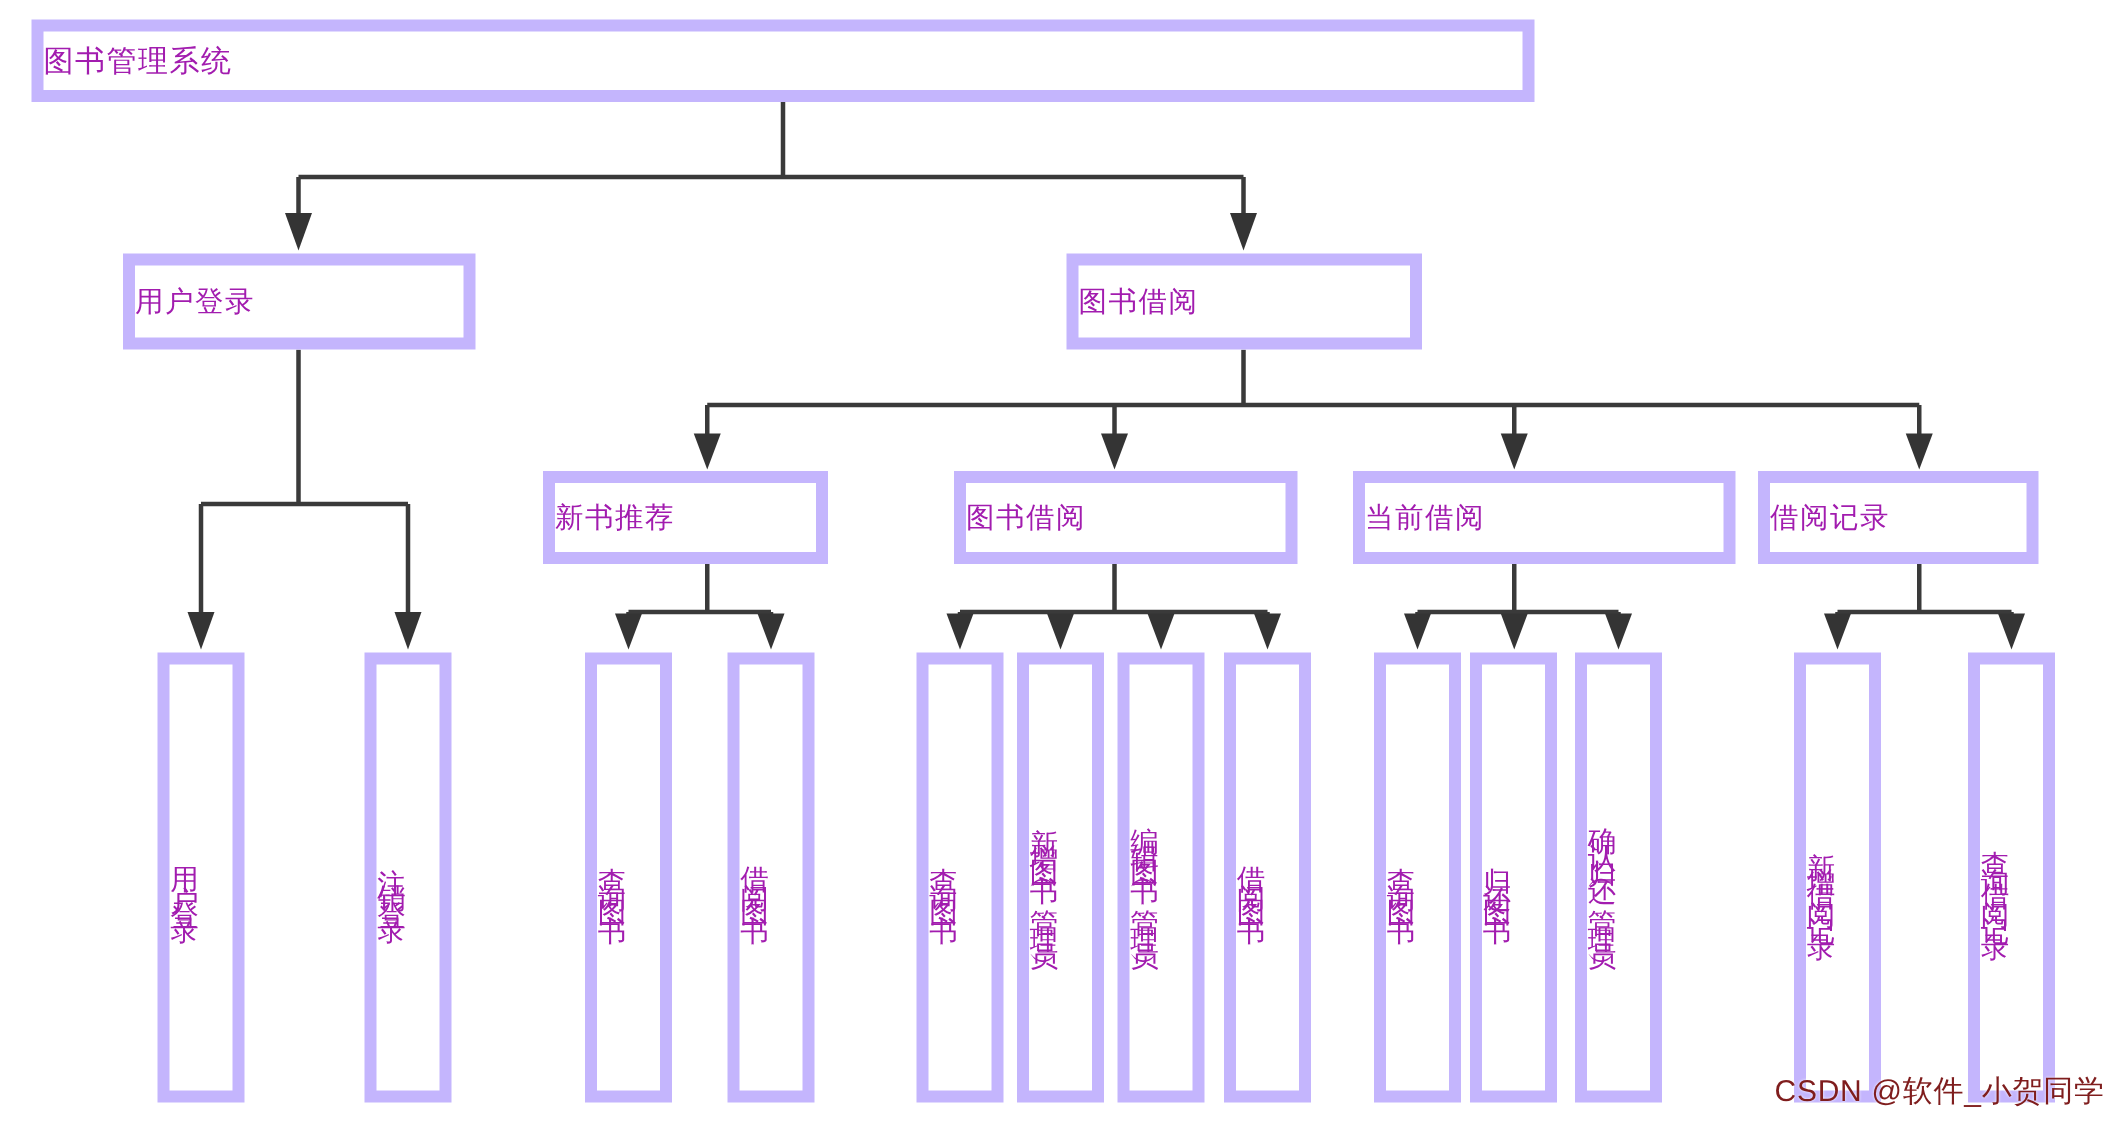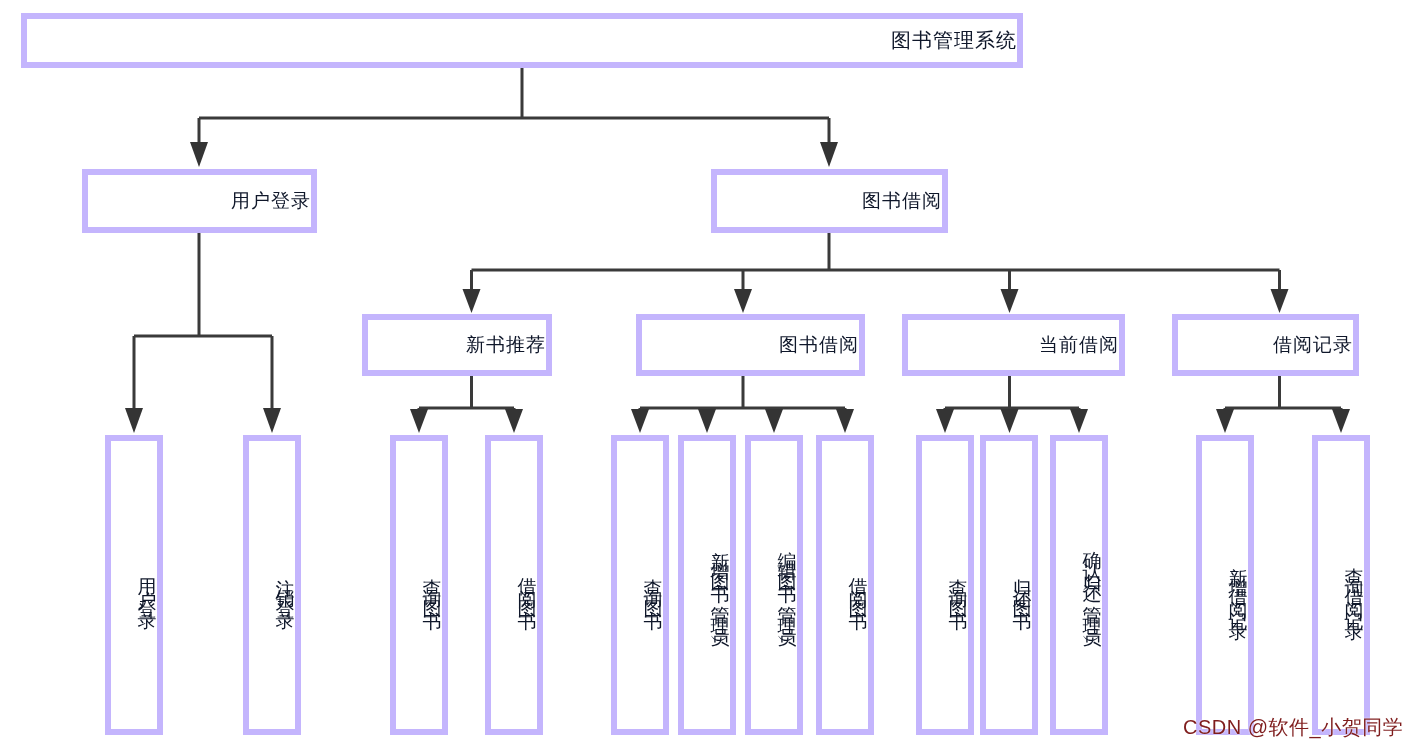--- a/index.html
+++ b/index.html
@@ -9,24 +9,24 @@
     background:#ffffff;
     font-family:"Liberation Sans", sans-serif;
     overflow:hidden;
   }
   #wires{position:absolute;left:0;top:0;width:1405px;height:747px;}
   #wires path{stroke:#3a3a3a;stroke-width:3;fill:none;}
   #wires polygon{fill:#343434;stroke:none;}
   .box{
     position:absolute;
     box-sizing:border-box;
-    border:6px solid #c4b5fd;
+    border:8px solid #c4b5fd;
     background:#ffffff;
-    display:flex;align-items:center;justify-content:flex-end;
-    color:#0f172a;
+    display:flex;align-items:center;justify-content:flex-start;
+    color:#a21caf;
     font-size:19px;
     letter-spacing:1px;
     text-align:center;
   }
   .root{left:21px;top:13px;width:1002px;height:55px;font-size:20px;}
   .lvl1{top:169px;height:64px;}
   .lvl2{top:314px;height:62px;}
   .leaf{top:435px;width:58px;height:300px;}
   .leaf .vtext{
     writing-mode:vertical-rl;
@@ -111,21 +111,21 @@
   <div class="box lvl1" style="left:711px;width:237px;">
     <span>图书借阅</span>
   </div>
 
   <div class="box lvl2" style="left:362px;width:190px;">
     <span>新书推荐</span>
   </div>
   <div class="box lvl2" style="left:636px;width:229px;">
     <span>图书借阅</span>
   </div>
-  <div class="box lvl2" style="left:902px;width:223px;">
+  <div class="box lvl2" style="left:902px;width:255px;">
     <span>当前借阅</span>
   </div>
   <div class="box lvl2" style="left:1172px;width:187px;">
     <span>借阅记录</span>
   </div>
 
   <div class="box leaf" style="left:105px;">
     <span class="vtext">用户登录</span>
   </div>
   <div class="box leaf" style="left:243px;">

